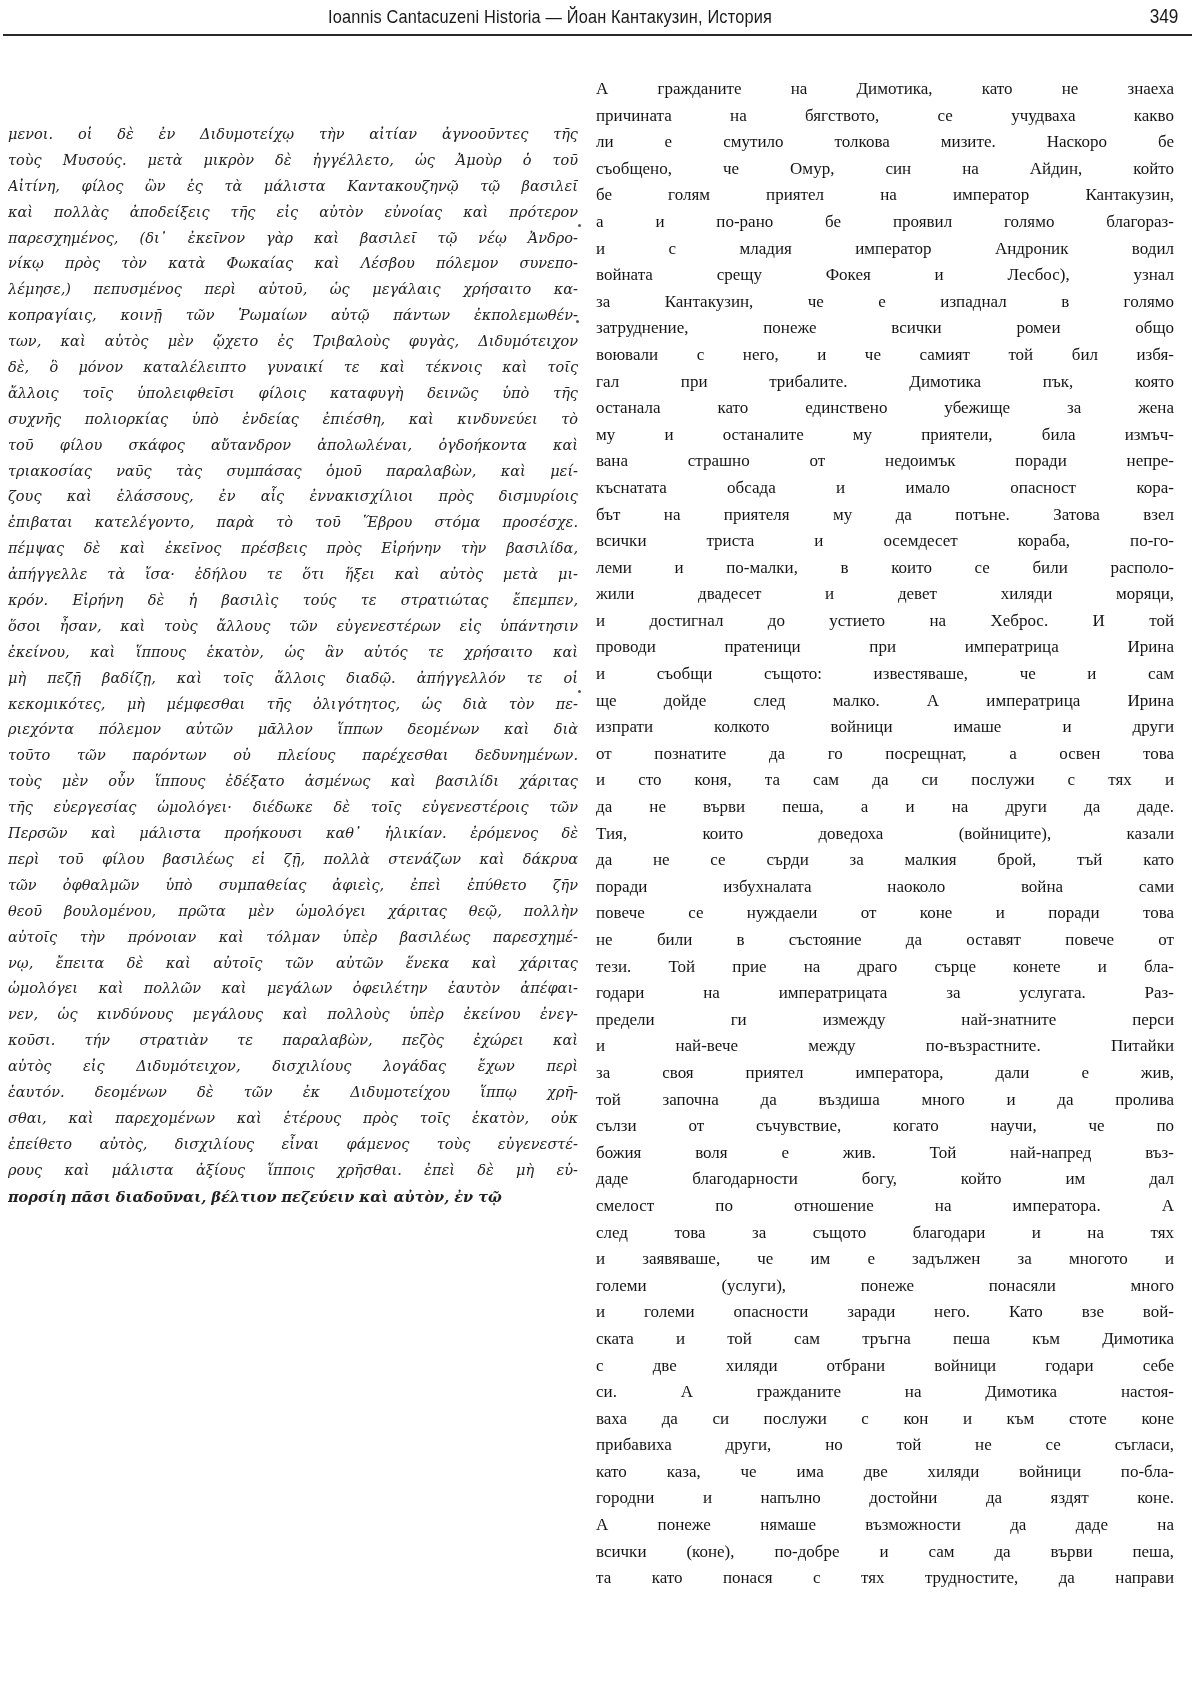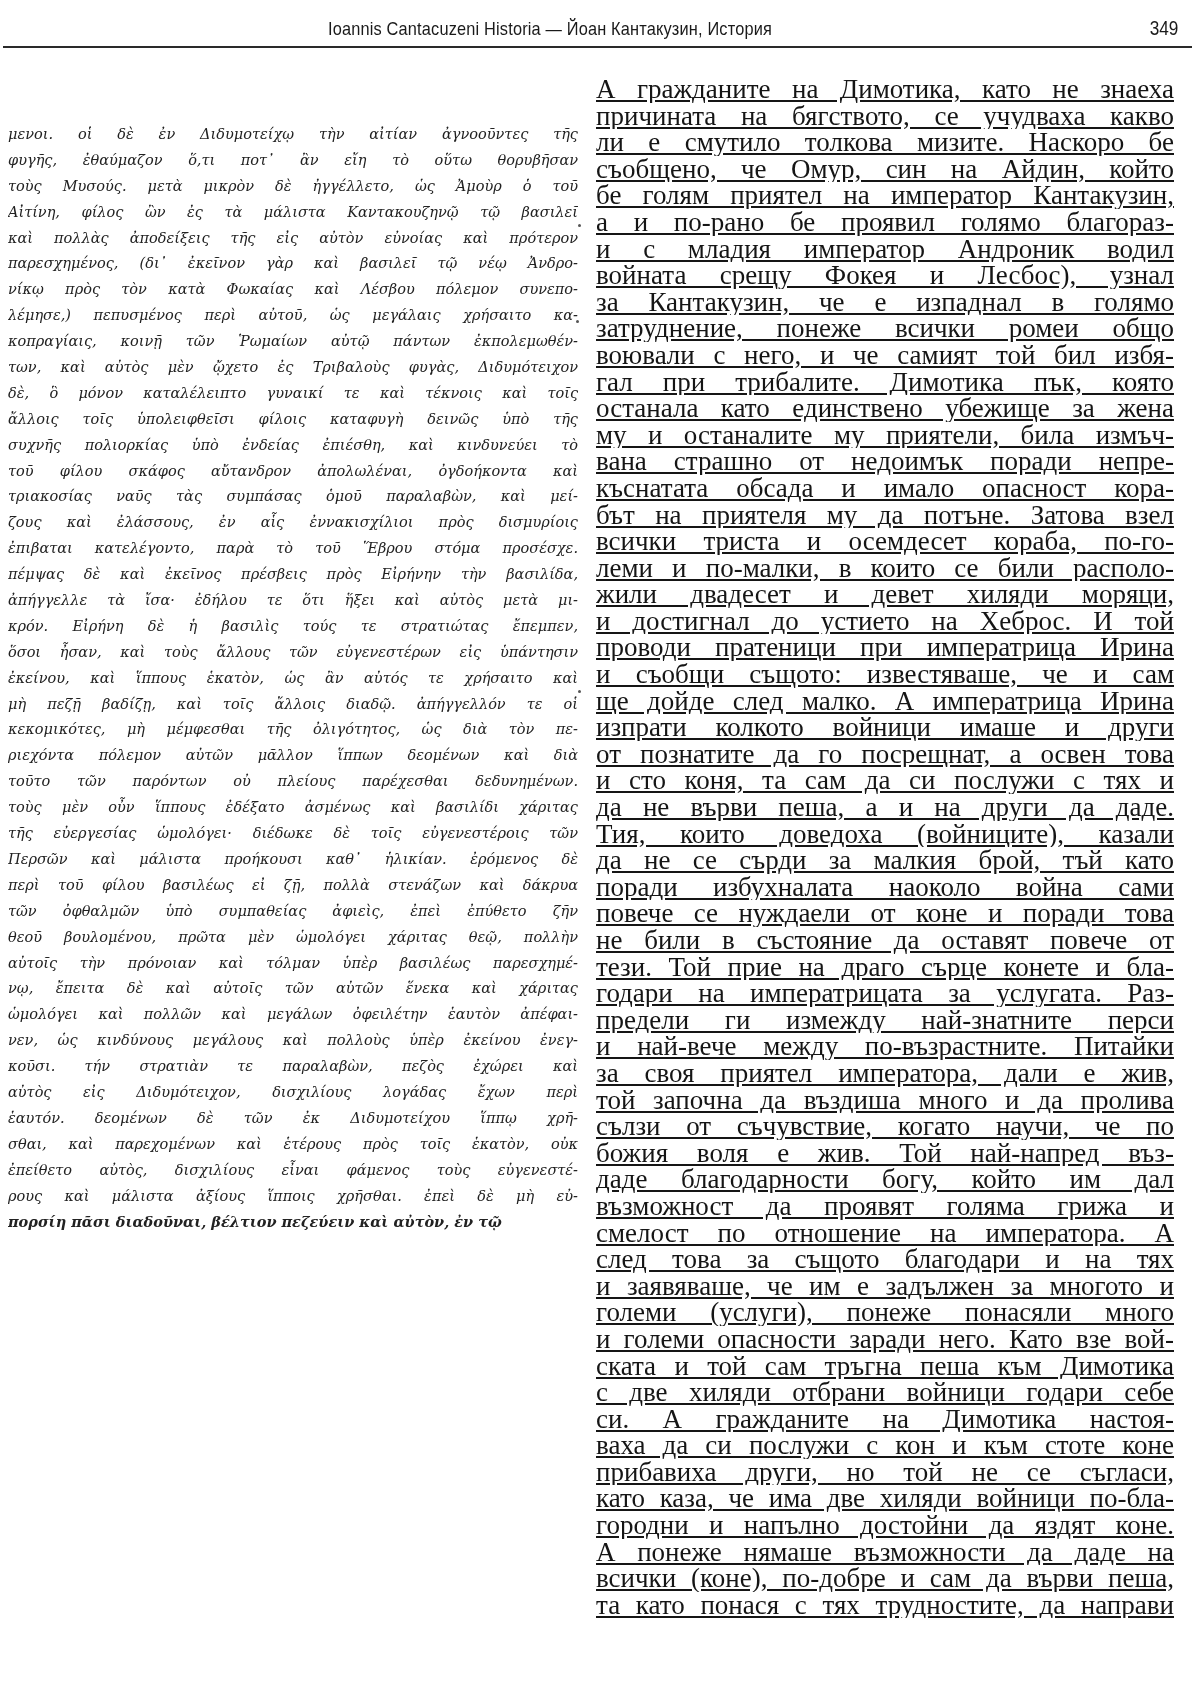--- a/index.html
+++ b/index.html
@@ -1,18 +1,18 @@
 <!DOCTYPE html>
 <html><head>
   <meta charset="utf-8">
   <style>
     html, body { margin: 0; padding: 0; background: #ffffff; }
     body { width: 1200px; height: 1683px; position: relative; overflow: hidden; color: #1a1a1a; }
     .header {
-      position: absolute; left: 0; top: 0; width: 1200px; height: 40px; margin-top: 12px;
+      position: absolute; left: 0; top: 0; width: 1200px; height: 40px;
     }
     .running-title {
       position: absolute; left: 0; width: 1100px; top: 6px; text-align: center;
       font-family: "Liberation Sans", sans-serif; font-size: 19px; letter-spacing: 0.2px;
       transform: scaleX(0.86); transform-origin: center top;
     }
     .page-number {
       position: absolute; right: 22px; top: 5px;
       font-family: "Liberation Sans", sans-serif; font-size: 20px;
       transform: scaleX(0.86); transform-origin: right top;
@@ -22,40 +22,39 @@
     }
     .col-greek {
       position: absolute; left: 8px; top: 86px; width: 570px;
       font-family: "DejaVu Serif", serif; font-style: italic; font-size: 14.5px;
       line-height: 25.9px; color: #222; margin-top: 36px;
     }
     .col-greek .line { white-space: nowrap; text-align: justify; text-align-last: justify; display: block; height: 25.9px; overflow: hidden; }
     .col-greek .line.last { text-align-last: left; font-weight: bold; }
     .col-bg {
       position: absolute; left: 596px; top: 76px; width: 578px;
-      font-family: "Liberation Serif", serif; font-size: 27px;
-      line-height: 26.6px; color: #151515; text-decoration: underline;
+      font-family: "Liberation Serif", serif; font-size: 17px;
+      line-height: 26.6px; color: #151515;
     }
     .col-bg .line { white-space: nowrap; display: block; text-align: justify; text-align-last: justify; height: 26.6px; overflow: hidden; }
     .margin-dot {
       position: absolute; width: 3px; height: 3px; background: #555; border-radius: 50%;
     }
   </style>
 </head>
 <body>
 
 <div class="header">
   <div class="running-title">Ioannis Cantacuzeni Historia — Йоан Кантакузин, История</div>
   <div class="page-number">349</div>
   <div class="rule"></div>
 </div>
 
 <div class="col-greek" id="greek-col">
     <span class="line">μενοι. οἱ δὲ ἐν Διδυμοτείχῳ τὴν αἰτίαν ἀγνοοῦντες τῆς</span>
-    <span class="line">φυγῆς, ἐθαύμαζον ὅ,τι ποτ᾽ ἂν εἴη τὸ οὕτω θορυβῆσαν</span>
     <span class="line">τοὺς Μυσούς. μετὰ μικρὸν δὲ ἠγγέλλετο, ὡς Ἀμοὺρ ὁ τοῦ</span>
     <span class="line">Αἰτίνη, φίλος ὢν ἐς τὰ μάλιστα Καντακουζηνῷ τῷ βασιλεῖ</span>
     <span class="line">καὶ πολλὰς ἀποδείξεις τῆς εἰς αὐτὸν εὐνοίας καὶ πρότερον</span>
     <span class="line">παρεσχημένος, (δι᾽ ἐκεῖνον γὰρ καὶ βασιλεῖ τῷ νέῳ Ἀνδρο-</span>
     <span class="line">νίκῳ πρὸς τὸν κατὰ Φωκαίας καὶ Λέσβου πόλεμον συνεπο-</span>
     <span class="line">λέμησε,) πεπυσμένος περὶ αὐτοῦ, ὡς μεγάλαις χρήσαιτο κα-</span>
     <span class="line">κοπραγίαις, κοινῇ τῶν Ῥωμαίων αὐτῷ πάντων ἐκπολεμωθέν-</span>
     <span class="line">των, καὶ αὐτὸς μὲν ᾤχετο ἐς Τριβαλοὺς φυγὰς, Διδυμότειχον</span>
     <span class="line">δὲ, ὃ μόνον καταλέλειπτο γυναικί τε καὶ τέκνοις καὶ τοῖς</span>
     <span class="line">ἄλλοις τοῖς ὑπολειφθεῖσι φίλοις καταφυγὴ δεινῶς ὑπὸ τῆς</span>
@@ -127,21 +126,20 @@
     <span class="line">не били в състояние да оставят повече от</span>
     <span class="line">тези. Той прие на драго сърце конете и бла-</span>
     <span class="line">годари на императрицата за услугата. Раз-</span>
     <span class="line">предели ги измежду най-знатните перси</span>
     <span class="line">и най-вече между по-възрастните. Питайки</span>
     <span class="line">за своя приятел императора, дали е жив,</span>
     <span class="line">той започна да въздиша много и да пролива</span>
     <span class="line">сълзи от съчувствие, когато научи, че по</span>
     <span class="line">божия воля е жив. Той най-напред въз-</span>
     <span class="line">даде благодарности богу, който им дал</span>
-    <span class="line">възможност да проявят голяма грижа и</span>
     <span class="line">смелост по отношение на императора. А</span>
     <span class="line">след това за същото благодари и на тях</span>
     <span class="line">и заявяваше, че им е задължен за многото и</span>
     <span class="line">големи (услуги), понеже понасяли много</span>
     <span class="line">и големи опасности заради него. Като взе вой-</span>
     <span class="line">ската и той сам тръгна пеша към Димотика</span>
     <span class="line">с две хиляди отбрани войници годари себе</span>
     <span class="line">си. А гражданите на Димотика настоя-</span>
     <span class="line">ваха да си послужи с кон и към стоте коне</span>
     <span class="line">прибавиха други, но той не се съгласи,</span>

